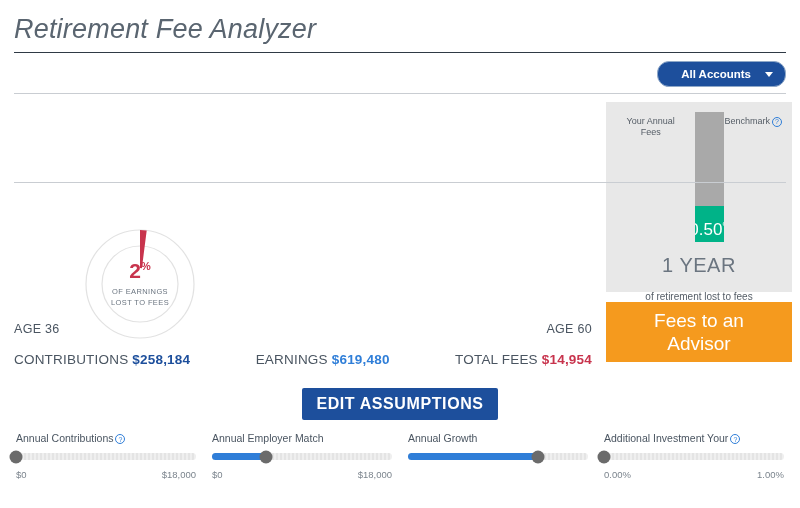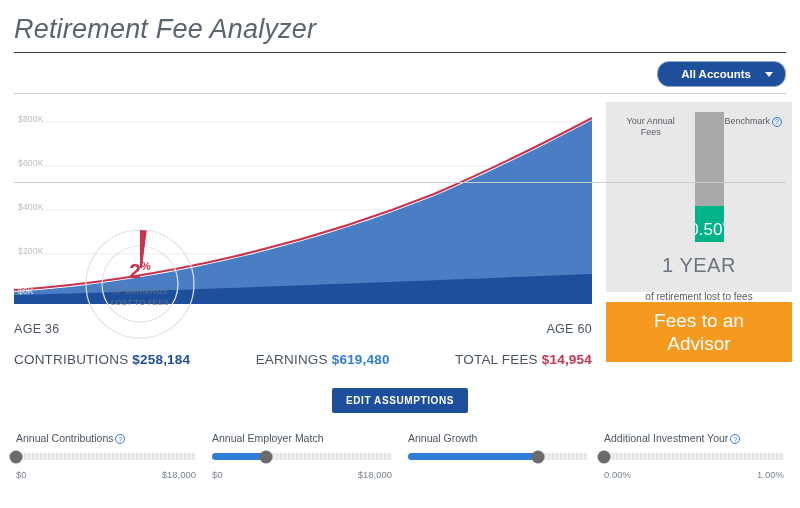--- a/index.html
+++ b/index.html
@@ -111,21 +111,21 @@
     width: 186px; height: 60px;
     background: #f59a1e; color: #fff;
     display:flex; align-items:center; justify-content:center; text-align:center;
     font-size: 19px; line-height: 23px; cursor: pointer; border:none;
   }
 
   
   .rule-light2 { height:1px; background:#c9cdd2; margin: 0 14px; position:relative; top:88px; }
   .edit-wrap { position: absolute; left:0; right:0; top: 388px; display:flex; justify-content:center; }
   .edit-btn {
-    background:#1d4f9c; color:#fff; font-size:10px; font-weight:bold;
+    background:#1d4f9c; color:#fff; font-size:16px; font-weight:bold;
     letter-spacing:.6px; padding:7px 14px; border:none; border-radius:2px; cursor:pointer;
   }
 
   
   .sliders {
     position:absolute; left:0; top:432px; width:800px;
     display:flex; padding: 0 8px;
   }
   .slider-box { flex:1; padding: 0 8px; }
   .slider-label { font-size: 10.5px; color:#4a5561; margin-bottom: 9px; }
@@ -156,39 +156,20 @@
   <div class="acct-row">
     <div class="acct-btn">
       <span>All Accounts</span>
       <span class="caret"></span>
     </div>
   </div>
   <div class="rule-light"></div>
 
   <div class="body-area">
 
-    <div class="chart-wrap">
-      <svg class="chart-svg" width="578" height="200" viewBox="0 0 578 200">
-        <line x1="30" y1="18" x2="578" y2="18" stroke="#ececec" stroke-width="1"></line>
-        <line x1="30" y1="62" x2="578" y2="62" stroke="#ececec" stroke-width="1"></line>
-        <line x1="30" y1="106" x2="578" y2="106" stroke="#ececec" stroke-width="1"></line>
-        <line x1="30" y1="150" x2="578" y2="150" stroke="#ececec" stroke-width="1"></line>
-
-        <path fill="#4a7ec4" d="M0,188 C150,178 300,140 420,92 C490,62 540,36 578,16 L578,200 L0,200 Z"></path>
-        <path fill="#1d4f9c" d="M0,191 C150,187 320,180 578,170 L578,200 L0,200 Z"></path>
-        <path fill="none" stroke="#c8344d" stroke-width="2.2" d="M0,186 C150,176 300,138 420,90 C490,60 540,34 578,14"></path>
-        <line x1="0" y1="200" x2="578" y2="200" stroke="#1d4f9c" stroke-width="2"></line>
-      </svg>
-
-      <div class="ytick" style="top:10px">$800K</div>
-      <div class="ytick" style="top:54px">$600K</div>
-      <div class="ytick" style="top:98px">$400K</div>
-      <div class="ytick" style="top:142px">$200K</div>
-      <div class="ytick zero" style="top:182px">$0K</div>
-    </div>
 
     <div class="donut">
       <svg width="124" height="124" viewBox="0 0 124 124">
         <circle cx="62" cy="62" r="54" fill="none" stroke="#e2e2e2" stroke-width="1.2"></circle>
         <circle cx="62" cy="62" r="38" fill="none" stroke="#e2e2e2" stroke-width="1.2"></circle>
         <path d="M62 8 A54 54 0 0 1 68.7 8.4 L63.9 46.2 A16 16 0 0 0 62 46 Z" fill="#c8344d"></path>
       </svg>
       <div class="donut-center">
         <div class="donut-pct"><span>2</span><sup>%</sup></div>
         <div class="donut-sub">

